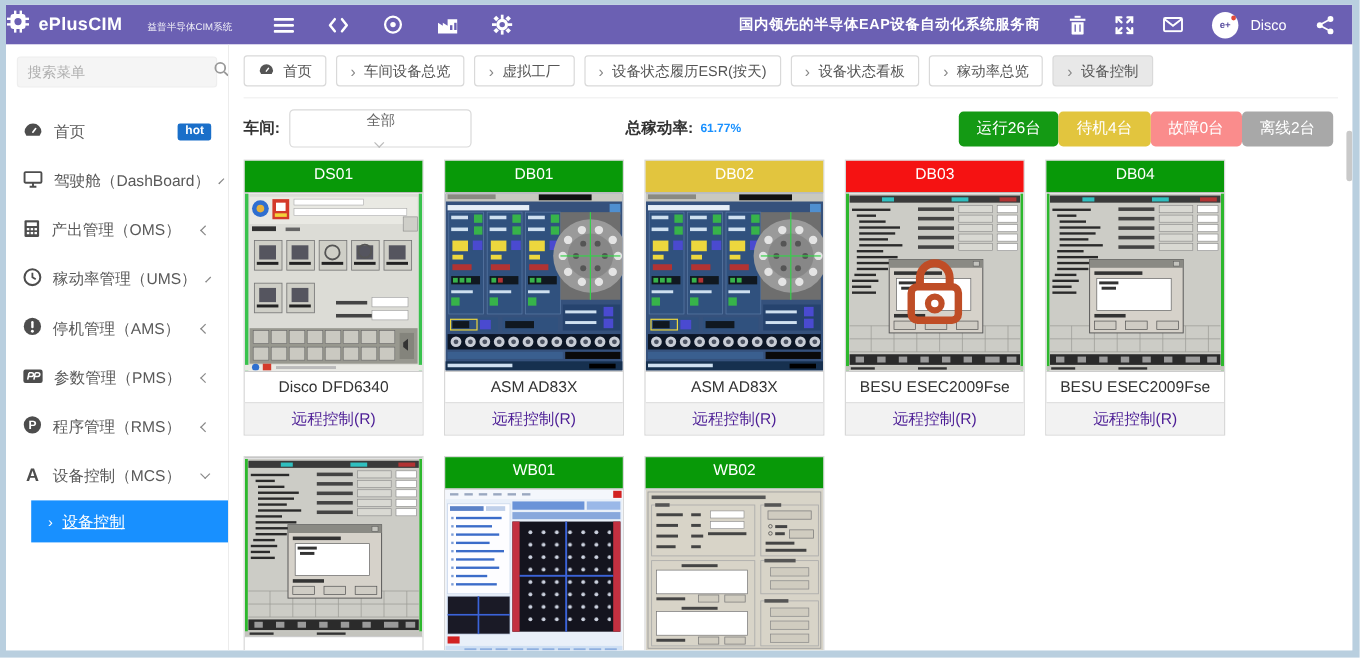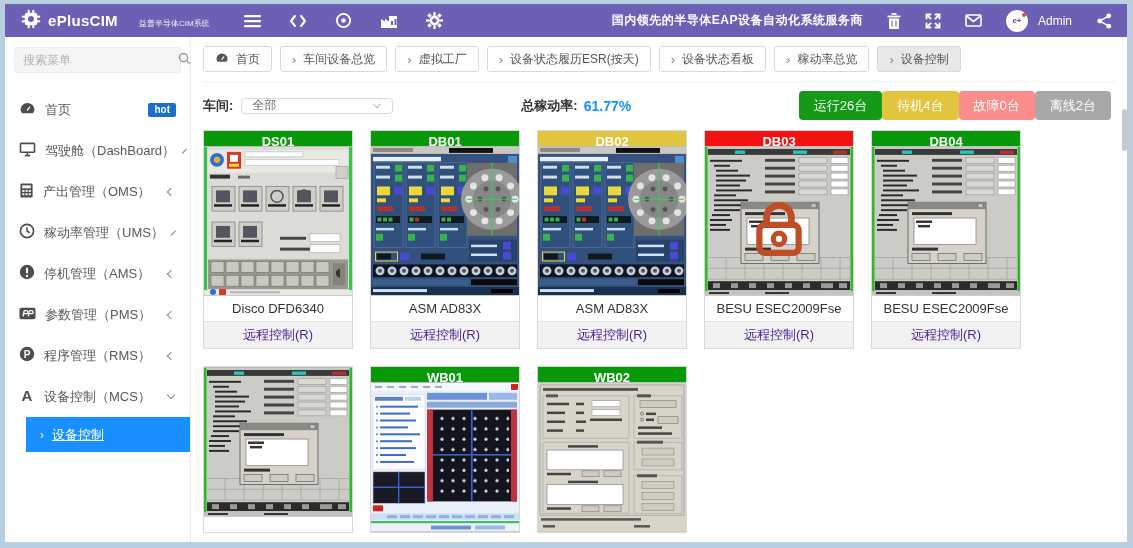--- a/index.html
+++ b/index.html
@@ -1,21 +1,21 @@
 <!DOCTYPE html>
 <html><head>
 <meta charset="utf-8">
 <style>
   * { margin:0; padding:0; box-sizing:border-box; }
   html,body { width:1133px; height:548px; overflow:hidden; }
   body { background:#b9cfdf; padding:4px 6px 6px 5px; font-family:"Liberation Sans","DejaVu Sans",sans-serif; }
   .app { width:1122px; height:538px; background:#fff; display:flex; flex-direction:column; overflow:hidden; }
 
   
-  .navbar { height:33px; background:#6b60b3; display:flex; align-items:center; padding:0 14px 0 16px; flex:none; color:#fff; }
+  .navbar { height:33px; background:#6b60b3; display:flex; align-items:center; padding:0 14px 0 0; flex:none; color:#fff; }
   .brand-wrap { display:flex; align-items:baseline; }
   .brand { font-size:15px; font-weight:bold; letter-spacing:.3px; margin-left:7px; }
   .brand-sub { font-size:8px; opacity:.9; margin-left:21px; }
   .nav-icons { display:flex; align-items:center; gap:28px; margin-left:34px; }
   .nav-icons svg, .nav-right svg { display:block; }
   .nav-right { margin-left:auto; display:flex; align-items:center; gap:24px; }
   .slogan { font-size:12px; font-weight:bold; letter-spacing:.5px; }
   .avatar { width:22px; height:22px; border-radius:50%; background:#fff; color:#5a4fa0; font-size:8px; font-weight:bold; display:flex; align-items:center; justify-content:center; position:relative; }
   .avatar i { position:absolute; right:2px; top:3px; width:4px; height:4px; border-radius:50%; background:#e04a3a; }
   .admin-label { font-size:12px; margin-left:-14px; }
@@ -41,30 +41,30 @@
 
   
   .main { flex:1; padding:9px 12px 0 12px; overflow:hidden; background:#fff; position:relative; }
   .breadcrumbs { display:flex; gap:8px; padding-bottom:9px; border-bottom:1px solid #f0f0f0; }
   .crumb { height:26px; border:1px solid #d9d9d9; border-radius:3px; background:#fff; display:flex; align-items:center; gap:7px; padding:0 11px; font-size:12px; color:#555; cursor:pointer; white-space:nowrap; }
   .crumb .sep { color:#888; font-size:13px; }
   .crumb.active { background:#e8e8e8; }
 
   .filter-row { display:flex; align-items:center; margin:9px 0 10px 0; }
   .flabel { font-size:13px; font-weight:bold; color:#333; }
-  .select { width:152px; height:16px; border:1px solid #d9d9d9; border-radius:4px; margin-left:8px; display:flex; align-items:center; justify-content:space-between; padding:0 10px; font-size:12px; color:#666; cursor:pointer; }
+  .select { width:152px; height:32px; border:1px solid #d9d9d9; border-radius:4px; margin-left:8px; display:flex; align-items:center; justify-content:space-between; padding:0 10px; font-size:12px; color:#666; cursor:pointer;flex-direction:column; }
   .select .chev { border-color:#bbb; }
   .rate-label { margin-left:128px; font-size:13px; font-weight:bold; color:#333; }
-  .rate-value { margin-left:6px; font-size:14px; font-weight:bold; color:#1890ff; }
+  .rate-value { margin-left:6px; font-size:10px; font-weight:bold; color:#1890ff; }
   .status-group { margin-left:auto; display:flex; margin-right:4px; }
   .status-btn { height:29px; border:none; border-radius:4px; color:#fff; font-size:13px; padding:0 15px; font-family:inherit; cursor:pointer; }
 
   .cards { display:grid; grid-template-columns:repeat(5,150px); gap:17px 17px; }
   .card { border:1px solid #d8d8d8; background:#fff; cursor:pointer; }
-  .card-head { height:15px; line-height:21px; text-align:center; color:#fff; font-size:13px; font-weight:bold; }
+  .card-head { height:26px; line-height:21px; text-align:center; color:#fff; font-size:13px; font-weight:normal; }
   .card-thumb { height:150px; position:relative; overflow:hidden; border-top:1px solid #bbb; border-bottom:1px solid #ccc; }
   .card-thumb > svg.thumb { width:100%; height:100%; display:block; }
   .lock-overlay { position:absolute; left:50%; top:54%; width:62px; height:62px; transform:translate(-50%,-50%); }
   .card-name { height:25px; line-height:25px; text-align:center; font-size:13px; color:#333; overflow:hidden; white-space:nowrap; }
   .card-ctrl { height:27px; line-height:26px; text-align:center; font-size:13px; color:#4c1d95; background:#f2f2f2; border-top:1px solid #e0e0e0; }
   .scroll-hint { position:absolute; right:0; top:72px; width:5px; height:42px; background:#c9c9c9; border-radius:3px; }
 </style>
 </head>
 <body>
 
@@ -598,21 +598,21 @@
             <line x1="2" y1="14" x2="5.6" y2="10.4"></line>
           </svg>
         </span>
       <span>
           <svg width="17" height="13" viewBox="0 0 17 13" fill="none" stroke="#fff" stroke-width="1.6">
             <rect x="1" y="1" width="15" height="11" rx="1"></rect>
             <path d="M1.5 2l7 5.5 7-5.5"></path>
           </svg>
         </span>
       <span class="avatar">e+<i></i></span>
-      <span class="admin-label">Admin</span>
+      <span class="admin-label">Disco</span>
       <span>
           <svg width="17" height="16" viewBox="0 0 18 17" fill="#fff">
             <circle cx="4" cy="8.5" r="2.6"></circle>
             <circle cx="13.5" cy="3" r="2.6"></circle>
             <circle cx="13.5" cy="14" r="2.6"></circle>
             <g stroke="#fff" stroke-width="1.5">
               <line x1="5.5" y1="7.5" x2="12" y2="4"></line>
               <line x1="5.5" y1="9.5" x2="12" y2="13"></line>
             </g>
           </svg>

